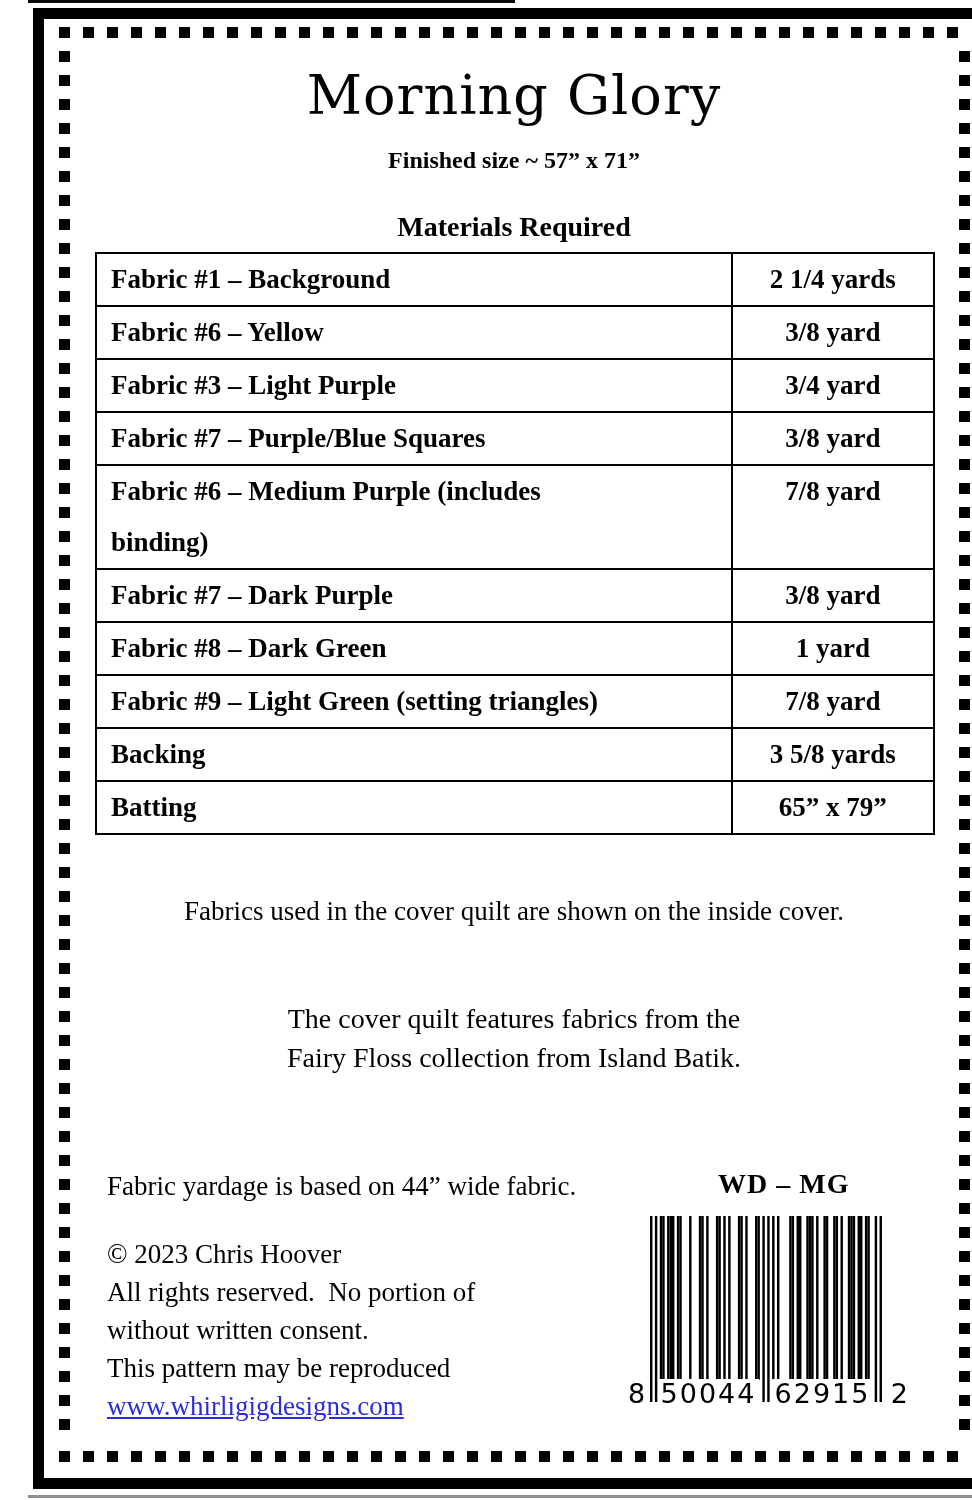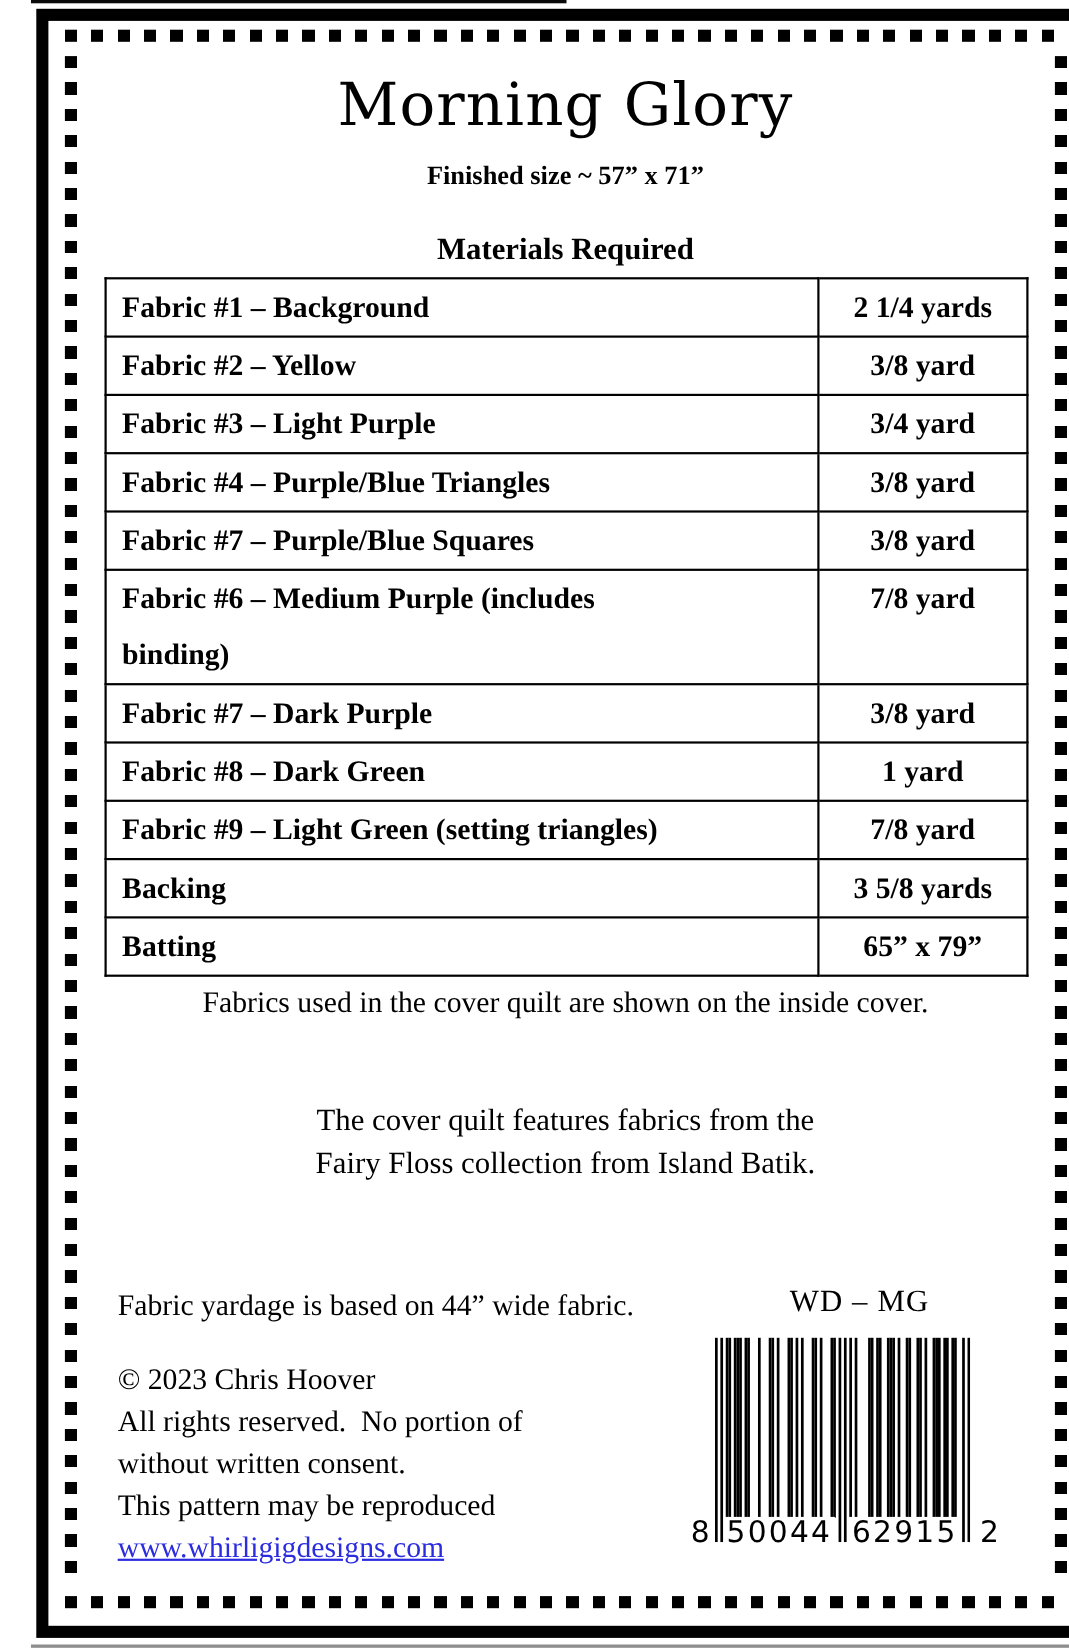--- a/index.html
+++ b/index.html
@@ -36,33 +36,33 @@
     font-size:28px; font-weight:bold;
   }
   table.materials-table {
     position:absolute; left:67px; top:252px; width:840px;
     border-collapse:collapse; table-layout:fixed;
   }
   .materials-table td {
     border:2px solid #000; vertical-align:top;
     font-weight:bold; font-size:27px; line-height:51px; color:#000;
   }
-  .materials-table td.label { width:73%; text-align:left; padding:0 20px 0 14px; white-space:pre-line; }
+  .materials-table td.label { width:73%; text-align:left; padding:0 8px 0 14px; white-space:pre-line; }
   .materials-table td.amount { text-align:center; padding:0 4px; }
 
   .caption {
     position:absolute; top:896px; left:0; width:100%; text-align:center;
     font-size:27px;
   }
   .cover-note {
     position:absolute; top:999px; left:0; width:100%; text-align:center;
     font-size:28px; line-height:39px;
   }
   .yardage-note { position:absolute; left:79px; top:1171px; font-size:27px; }
-  .pattern-code { position:absolute; left:690px; top:1168px; font-size:28px; font-weight:normal; letter-spacing:1px; }
+  .pattern-code { position:absolute; left:690px; top:1168px; font-size:28px; font-weight:bold; letter-spacing:1px; }
 
   .footer { position:absolute; left:79px; top:1235px; font-size:27px; line-height:38px; }
   .footer-line { white-space:pre-wrap; }
   .website { color:var(--link-color,#2b2be0); text-decoration:underline; }
 
   .barcode { position:absolute; left:622px; top:1216px; width:232px; height:192px; }
   .barcode svg { position:absolute; left:0; top:0; }
   .bc-group {
     position:absolute; bottom:0; height:29px; background:#fff; text-align:center;
     font-family:"DejaVu Sans", sans-serif; font-size:27px; line-height:29px; letter-spacing:2px;
@@ -95,30 +95,26 @@
 
   <div class="mat-heading">Materials Required</div>
 
   <table class="materials-table">
     <tbody>
         <tr>
           <td class="label">Fabric #1 – Background</td>
           <td class="amount">2 1/4 yards</td>
         </tr>
         <tr>
-          <td class="label">Fabric #2 – Yellow</td>
+          <td class="label">Fabric #6 – Yellow</td>
           <td class="amount">3/8 yard</td>
         </tr>
         <tr>
           <td class="label">Fabric #3 – Light Purple</td>
           <td class="amount">3/4 yard</td>
-        </tr>
-        <tr>
-          <td class="label">Fabric #4 – Purple/Blue Triangles</td>
-          <td class="amount">3/8 yard</td>
         </tr>
         <tr>
           <td class="label">Fabric #7 – Purple/Blue Squares</td>
           <td class="amount">3/8 yard</td>
         </tr>
         <tr>
           <td class="label">Fabric #6 – Medium Purple (includes
 binding)</td>
           <td class="amount">7/8 yard</td>
         </tr>

